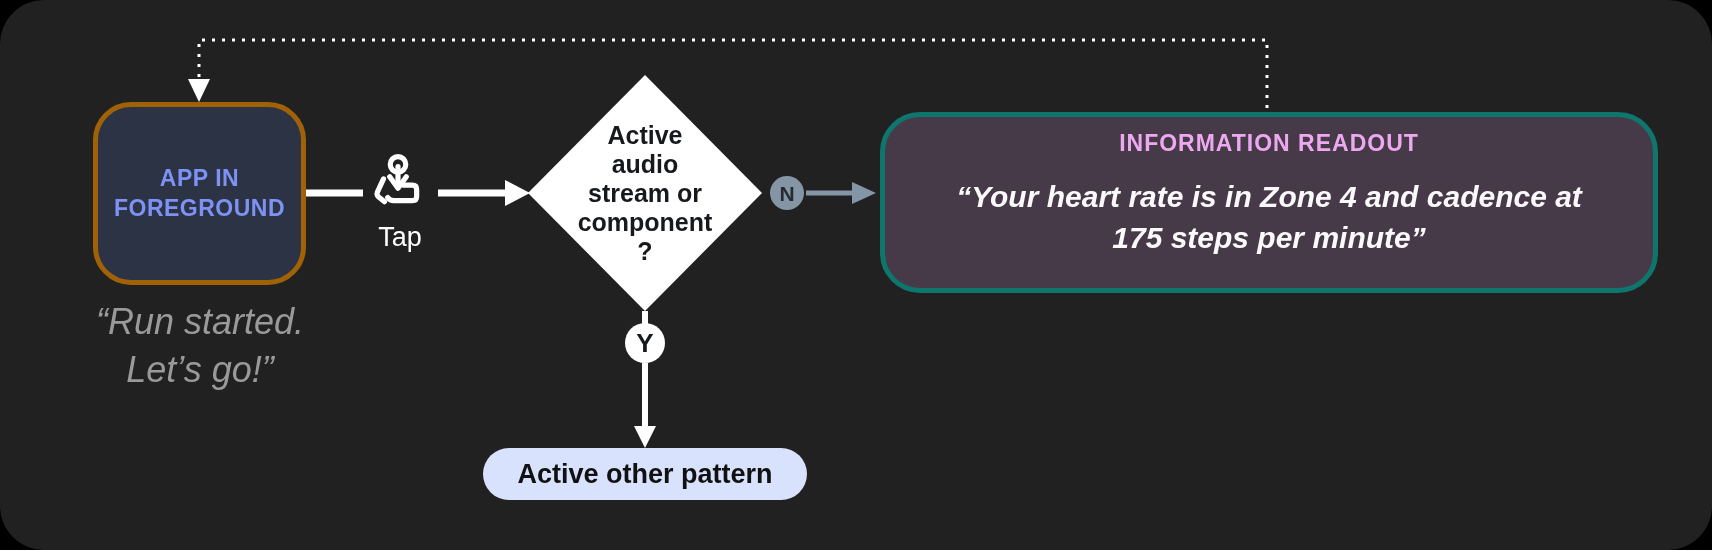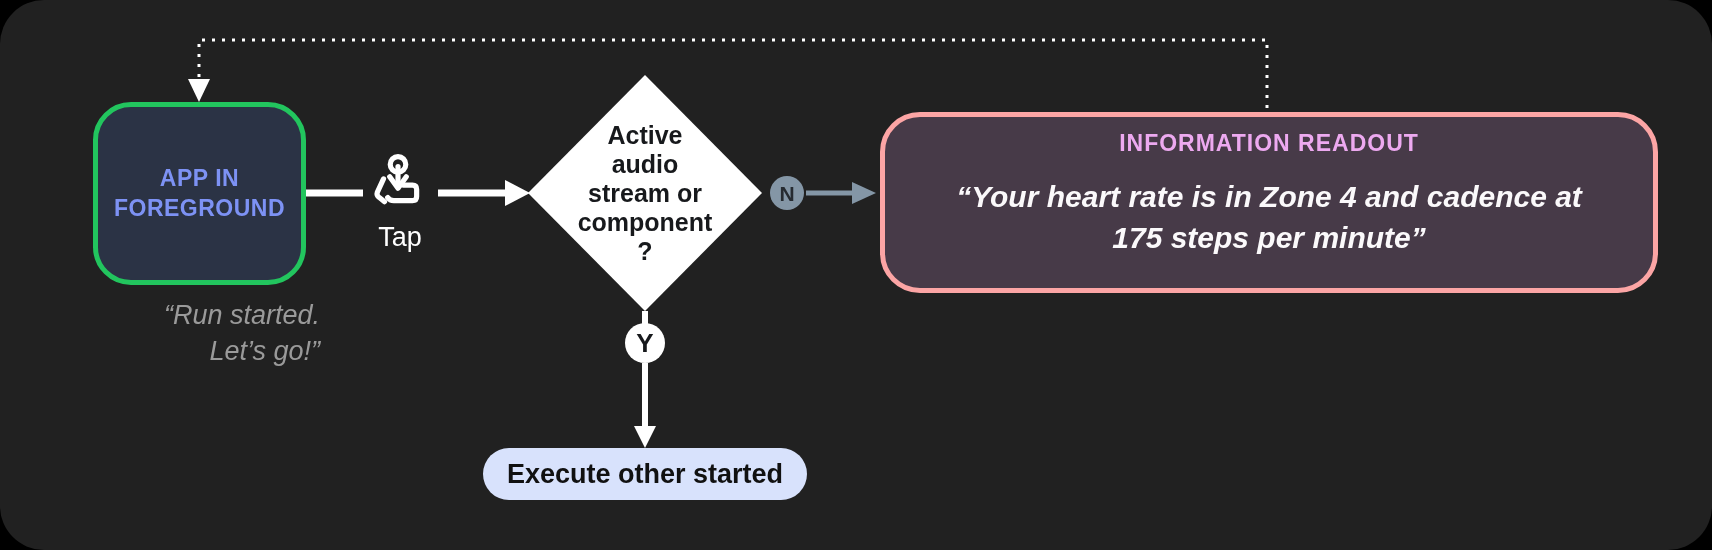--- a/index.html
+++ b/index.html
@@ -11,44 +11,44 @@
   svg.connectors { position:absolute; left:0; top:0; width:1712px; height:550px; }
   .wline  { stroke:#ffffff; stroke-width:7; }
   .wline-thin { stroke:#ffffff; stroke-width:6; }
   .sline  { stroke:#8496a6; stroke-width:5; }
   .dotted { fill:none; stroke:#ffffff; stroke-width:3; stroke-dasharray:3 7; }
   .badge-y { font-family:"Liberation Sans",sans-serif; font-weight:bold; font-size:26px; fill:#17191c; text-anchor:middle; }
   .badge-n { font-family:"Liberation Sans",sans-serif; font-weight:bold; font-size:21px; fill:#262b31; text-anchor:middle; }
 
   .app-box {
     position:absolute; left:93px; top:102px; width:213px; height:183px; box-sizing:border-box;
-    background:#2b3345; border:5px solid #22c55e; border-radius:38px;
+    background:#2b3345; border:5px solid #a16207; border-radius:38px;
     display:flex; align-items:center; justify-content:center;
   }
   .app-box .label {
     color:#7d92f4; font-weight:bold; font-size:23px; line-height:1.3;
     text-align:center; white-space:pre-line; letter-spacing:0.5px;
   }
   .app-caption {
-    position:absolute; left:80px; top:298px; width:240px; text-align:right;
-    color:#9a9a9a; font-style:italic; font-size:27px; line-height:1.32; white-space:pre-line;
+    position:absolute; left:80px; top:298px; width:240px; text-align:center;
+    color:#9a9a9a; font-style:italic; font-size:36px; line-height:1.32; white-space:pre-line;
   }
   .tap-icon { position:absolute; left:370px; top:153px; width:56px; height:58px; }
   .tap-label {
     position:absolute; left:355px; top:222px; width:90px; text-align:center;
     color:#ffffff; font-weight:normal; font-size:27px;
   }
   .diamond-text {
     position:absolute; left:553px; top:103px; width:184px; height:180px;
     display:flex; align-items:center; justify-content:center; text-align:center;
     color:#17191c; font-weight:bold; font-size:25px; line-height:1.16; white-space:pre-line;
   }
   .readout {
     position:absolute; left:880px; top:112px; width:778px; height:181px; box-sizing:border-box;
-    background:#473a48; border:5px solid #fca5a5; border-radius:40px;
+    background:#473a48; border:5px solid #0f766e; border-radius:40px;
     text-align:center; padding-top:13px;
   }
   .readout-title { color:#eda9f0; font-weight:bold; font-size:23px; letter-spacing:1px; }
   .readout-quote {
     margin-top:19px; color:#fbf9fb; font-weight:bold; font-style:italic;
     font-size:30px; line-height:1.37; white-space:pre-line;
   }
   .pill {
     position:absolute; left:483px; top:448px; width:324px; height:52px;
     background:#d8e2fc; border-radius:26px;
@@ -107,15 +107,15 @@
 stream or
 component
 ?</div>
 
   <div class="readout">
     <div class="readout-title">INFORMATION READOUT</div>
     <div class="readout-quote">“Your heart rate is in Zone 4 and cadence at
 175 steps per minute”</div>
   </div>
 
-  <div class="pill">Execute other started</div>
+  <div class="pill">Active other pattern</div>
 
 </div>
 
 </body></html>

